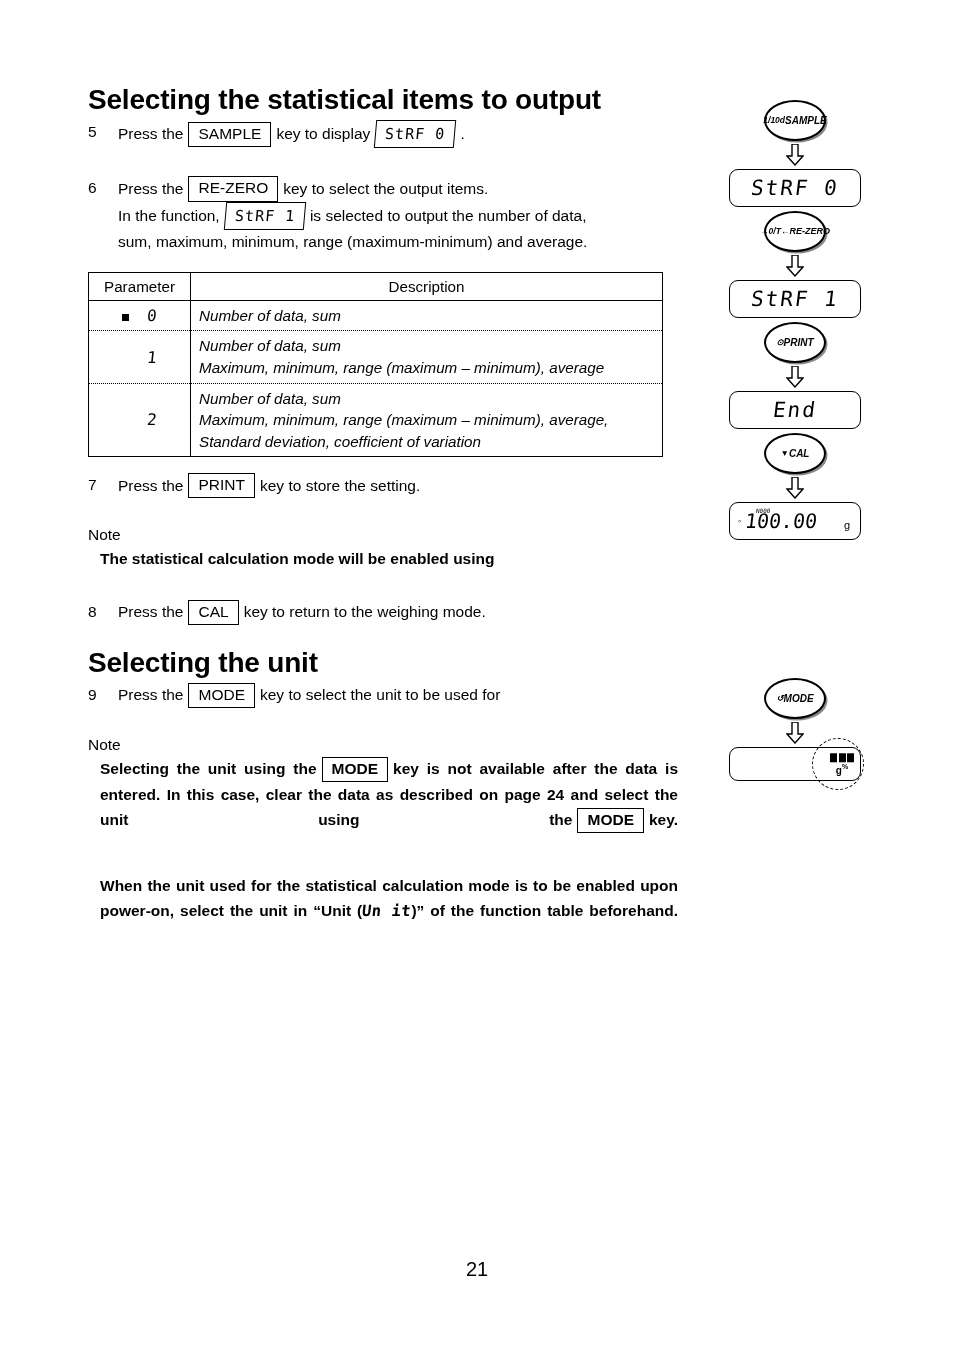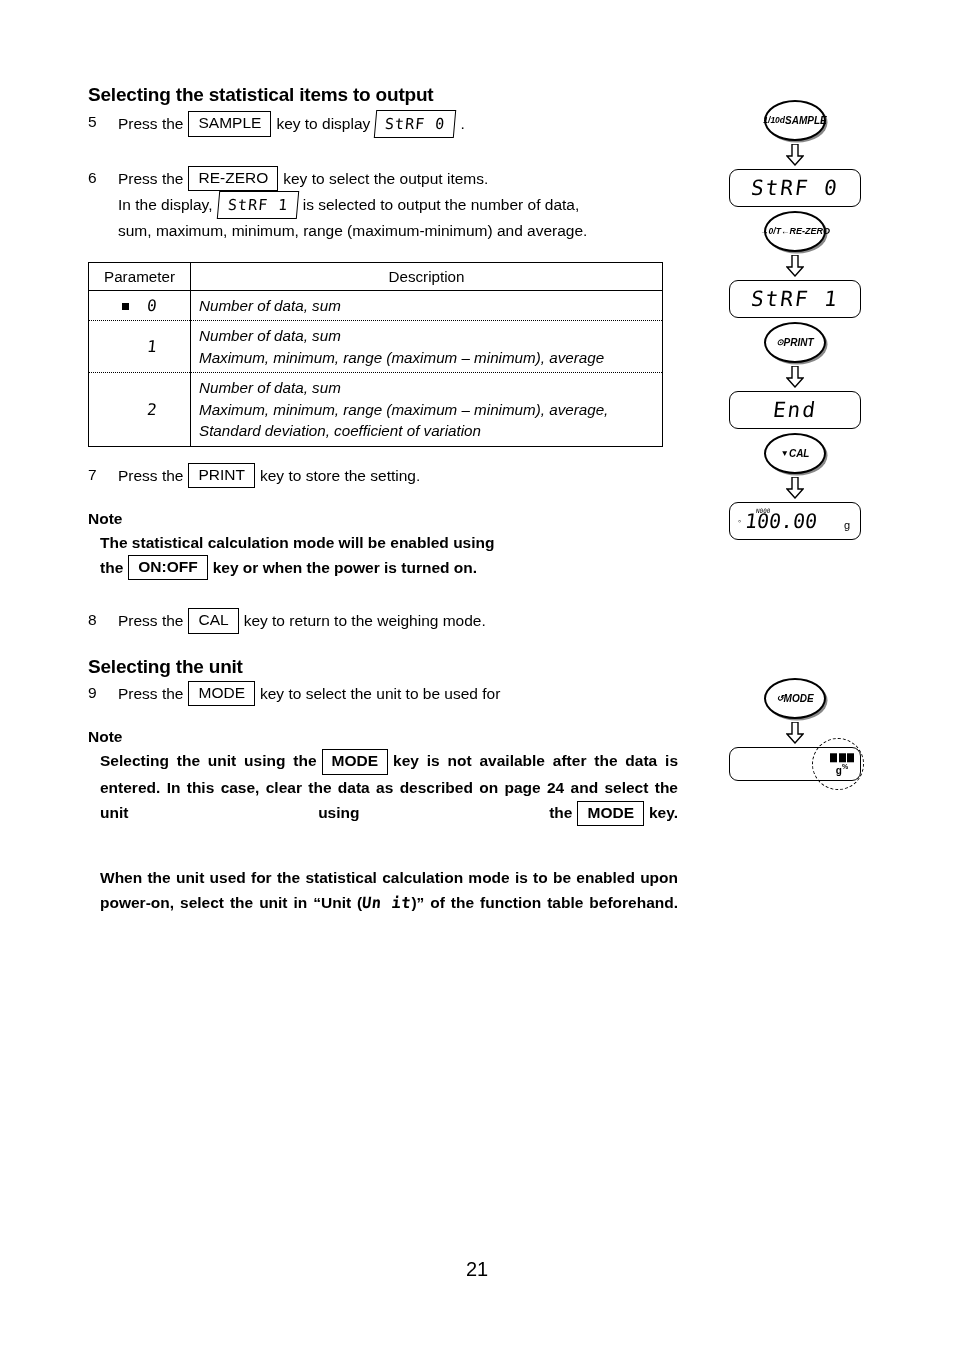--- a/index.html
+++ b/index.html
@@ -11,21 +11,21 @@
     color:#000;
     position:relative;
     overflow:hidden;
   }
   .page { position:relative; width:954px; height:1350px; }
 
   
   .content { position:absolute; left:88px; top:84px; width:590px; }
 
   h2.section-title {
-    font-size:19px; font-weight:bold; margin:0 0 4px 0;
+    font-size:28px; font-weight:bold; margin:0 0 4px 0;
     letter-spacing:-0.2px; line-height:1.15;
   }
   h2.section-title.second { margin-top:8px; }
 
   .step { display:flex; font-size:15.5px; line-height:1.55; margin-top:2px; }
   .step .num { width:30px; flex:none; }
   .step .body { flex:1; }
   .step-line { display:flex; align-items:center; flex-wrap:wrap; }
 
   
@@ -66,21 +66,21 @@
   table.params td.c1 .pv {
     font-family:"DejaVu Sans Mono", monospace; font-size:16px;
     display:inline-block; transform:skewX(-6deg);
   }
   .bullet { display:inline-block; width:7px; height:7px; background:#000;
             vertical-align:middle; margin-right:18px; }
   .bullet.hidden { visibility:hidden; }
   td.desc { line-height:1.42;font-style:italic; }
 
   
-  .note-h { font-weight:bold; font-size:15.5px; margin-top:22px; }
+  .note-h { font-weight:normal; font-size:15.5px; margin-top:28px; }
   .note-p {
     font-weight:bold; font-size:15.5px; line-height:1.62;
     text-align:justify; margin-top:2px;margin-left:12px;
   }
   .note-p.j { text-align:justify; text-justify:inter-word; }
   .note-p.j::after { content:""; display:inline-block; width:100%; }
 
   .spacer-sm { height:14px; }
   .spacer-md { height:26px; }
 
@@ -176,21 +176,21 @@
 
     <div class="step">
       <div class="num">6</div>
       <div class="body">
         <div class="step-line">
           <span>Press the</span>
           <span class="keycap">RE-ZERO</span>
           <span>key to select the output items.</span>
         </div>
         <div class="step-line">
-          <span>In the display,</span>
+          <span>In the function,</span>
           <span class="lcdchip">StRF 1</span>
           <span>is selected to output the number of data,</span>
         </div>
         <div class="step-line">
           <span>sum, maximum, minimum, range (maximum-minimum) and average.</span>
         </div>
       </div>
     </div>
 
     <table class="params">
@@ -242,25 +242,20 @@
           <span>key to store the setting.</span>
         </div>
       </div>
     </div>
 
     <div class="note-h">Note</div>
     <div class="note-p">
       <div class="step-line" style="justify-content:space-between;width:470px;">
         <span>The statistical calculation mode will be enabled using</span>
       </div>
-      <div class="step-line">
-        <span>the</span>
-        <span class="keycap b">ON:OFF</span>
-        <span>key or when the power is turned on.</span>
-      </div>
     </div>
 
     <div class="spacer-md"></div>
 
     <div class="step">
       <div class="num">8</div>
       <div class="body">
         <div class="step-line">
           <span>Press the</span>
           <span class="keycap">CAL</span>

